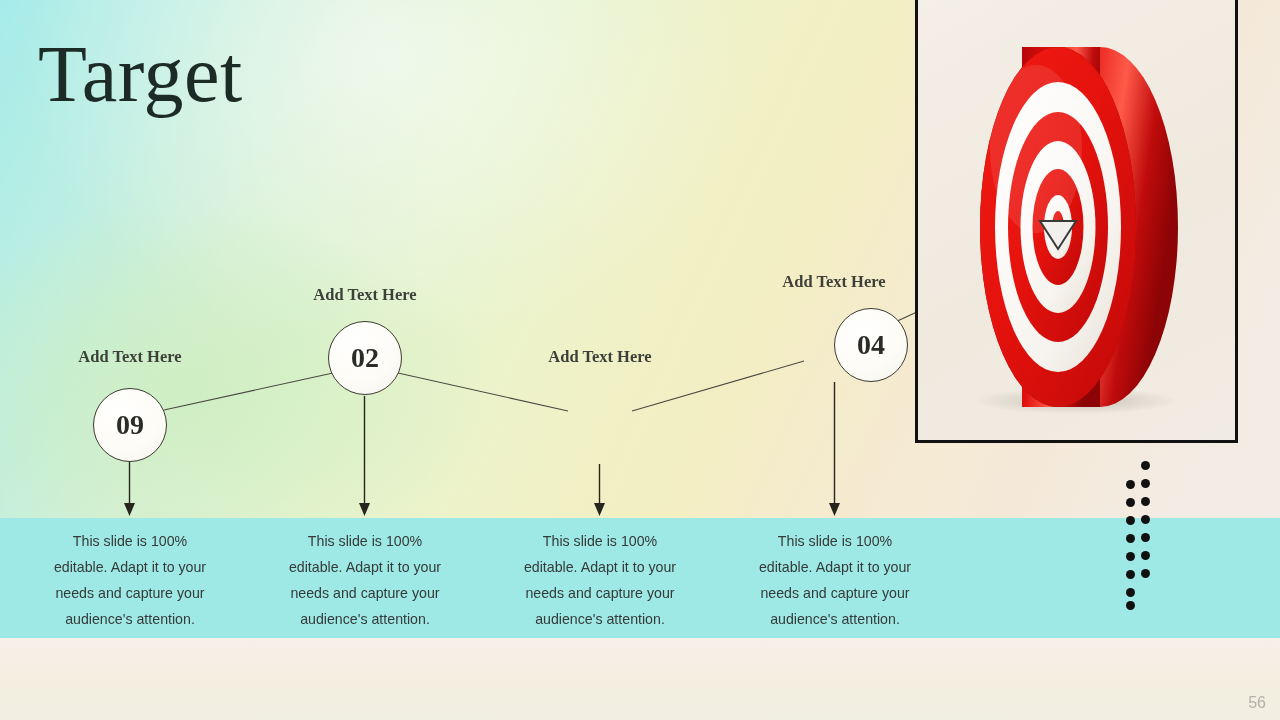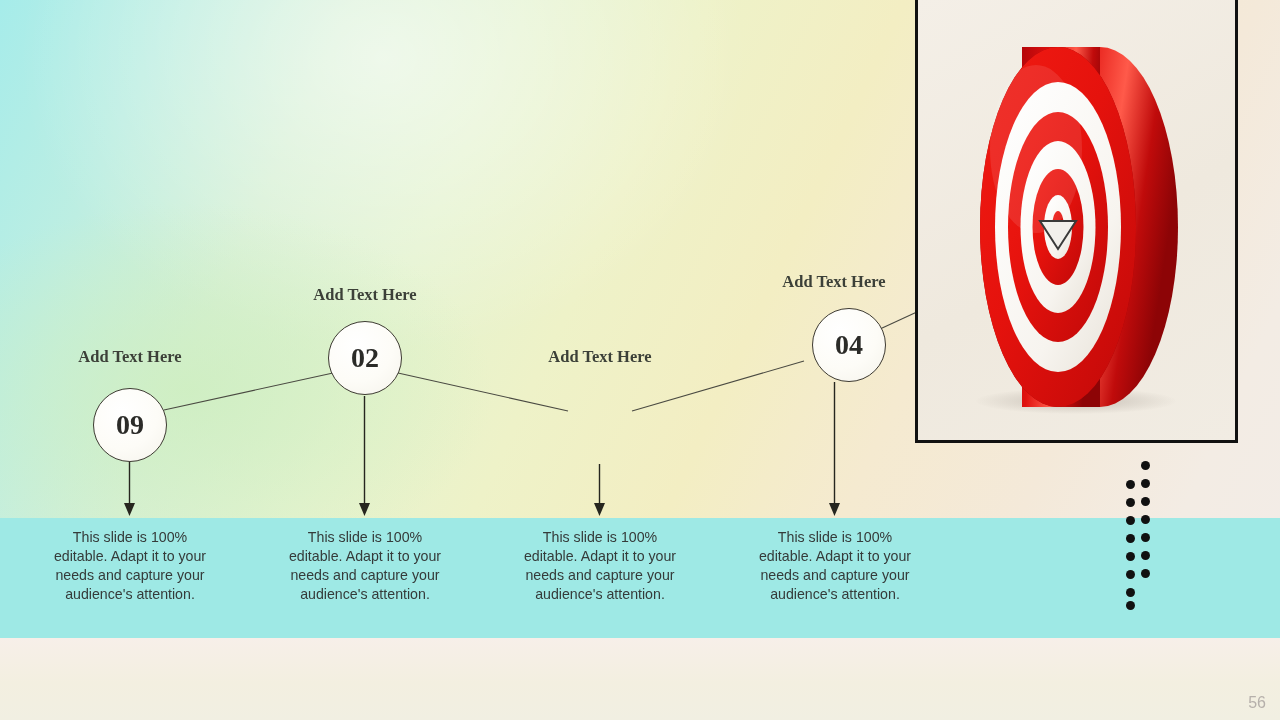--- a/index.html
+++ b/index.html
@@ -108,21 +108,21 @@
     text-align: center;
   }
 
   
   .body-text {
     position: absolute;
     width: 168px;
     top: 528px;
     font-family: "Liberation Sans", sans-serif;
     font-size: 14.2px;
-    line-height: 19px;
+    line-height: 26px;
     color: #353b3a;
     text-align: center;
   }
 
   
   #target-box {
     position: absolute;
     left: 915px;
     top: -4px;
     width: 323px;
@@ -166,20 +166,21 @@
 <body>
 
 <div id="slide">
 
   <div id="bg-wash"></div>
 
   <div id="cyan-band"></div>
 
   <div id="bottom-strip"></div>
 
+  <div id="title">Target</div>
 
   <svg id="connectors" viewBox="0 0 1280 720" xmlns="http://www.w3.org/2000/svg">
 
     <line x1="164" y1="410" x2="333" y2="373" stroke="#4a4a42" stroke-width="1.1"></line>
     <line x1="398" y1="373" x2="568" y2="411" stroke="#4a4a42" stroke-width="1.1"></line>
     <line x1="632" y1="411" x2="804" y2="361" stroke="#4a4a42" stroke-width="1.1"></line>
 
     <line x1="867" y1="335" x2="1045" y2="253" stroke="#4a4a42" stroke-width="1.1"></line>
 
     <g stroke="#26261f" stroke-width="1.4" fill="none">
@@ -201,21 +202,21 @@
   <div class="body-text" style="left:46px;">This slide is 100% editable. Adapt it to your needs and capture your audience's attention.</div>
 
   <div class="node-label" style="left:280px; top:285px; width:170px;">Add Text Here</div>
   <div class="node" style="left:328px; top:321px;text-align:right;">02</div>
   <div class="body-text" style="left:281px;">This slide is 100% editable. Adapt it to your needs and capture your audience's attention.</div>
 
   <div class="node-label" style="left:515px; top:347px; width:170px;">Add Text Here</div>
   <div class="body-text" style="left:516px;">This slide is 100% editable. Adapt it to your needs and capture your audience's attention.</div>
 
   <div class="node-label" style="left:749px; top:272px; width:170px;">Add Text Here</div>
-  <div class="node" style="left:812px; top:308px;">04</div>
+  <div class="node" style="left:834px; top:308px;">04</div>
   <div class="body-text" style="left:751px;">This slide is 100% editable. Adapt it to your needs and capture your audience's attention.</div>
 
   <div id="target-box">
     <div id="target-shadow"></div>
 
     <svg style="position:absolute; left:0; top:0;" width="317" height="441" viewBox="0 0 317 441" xmlns="http://www.w3.org/2000/svg">
       <defs>
         <linearGradient id="rimGrad" x1="0" y1="0" x2="1" y2="0.35">
           <stop offset="0%" stop-color="#b5060a"></stop>
           <stop offset="35%" stop-color="#e0120f"></stop>

